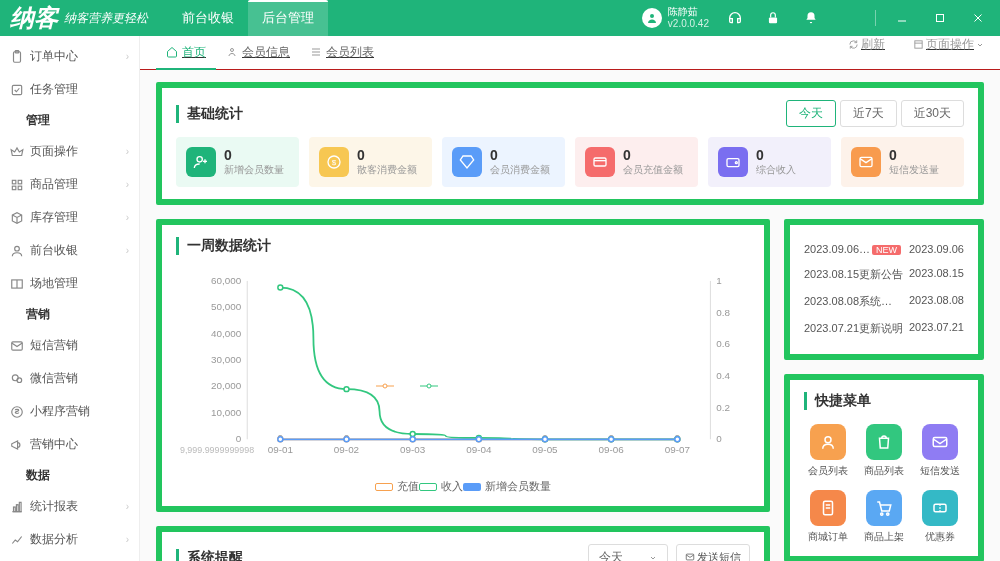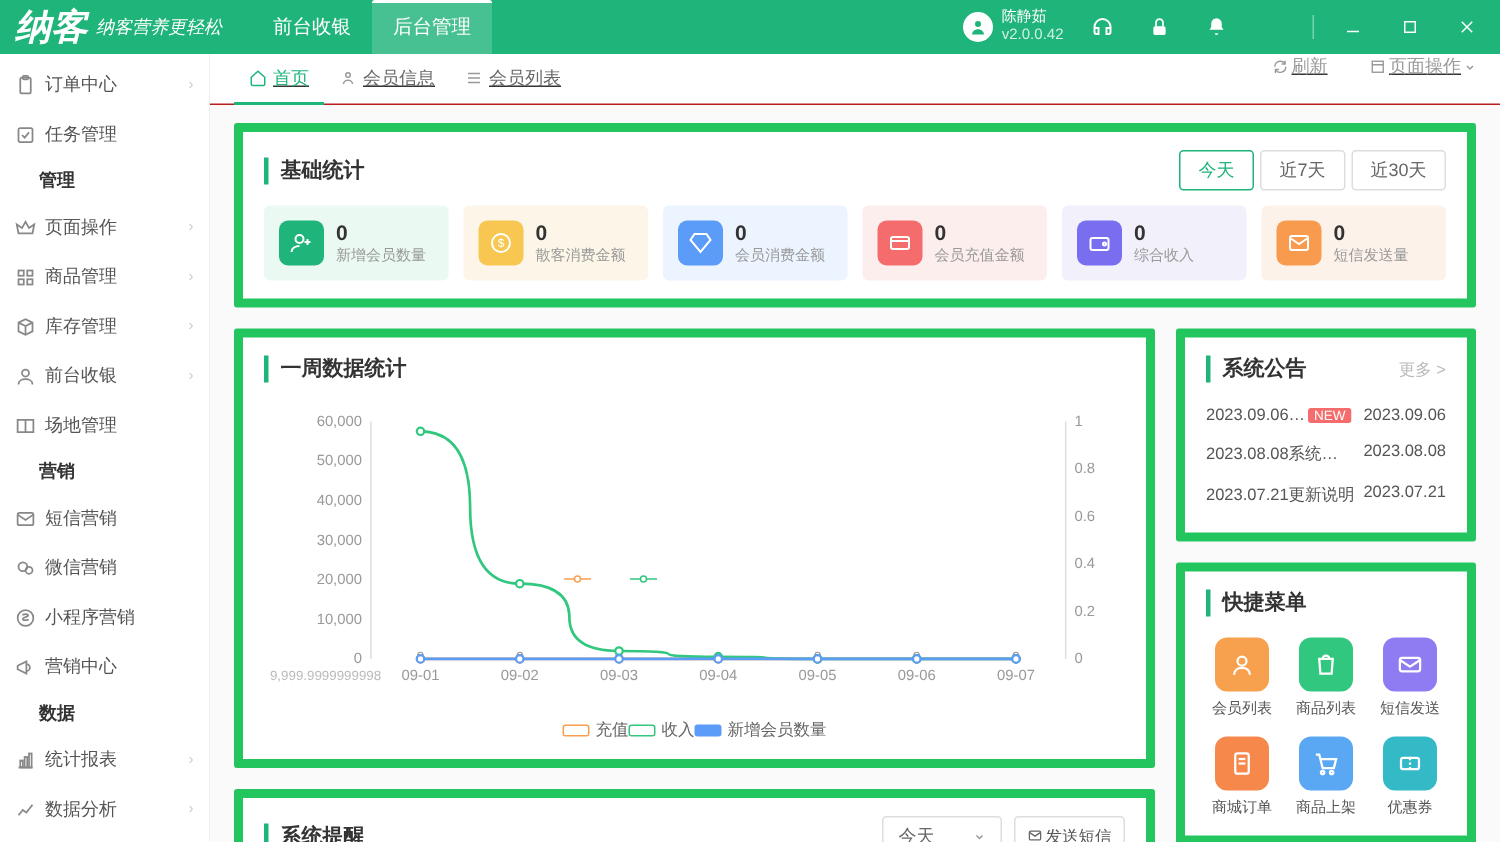--- a/index.html
+++ b/index.html
@@ -530,28 +530,28 @@
             </div>
             <div>
               <span class="sub-tab">生日提醒</span>
             </div>
           </div>
         </div>
 
         <div class="col-right">
 
           <div class="panel">
-            <div class="panel-head">
-              <div class="panel-title">系统公告</div>
-              <span class="panel-right more-link">更多 &gt;</span>
-            </div>
             <ul class="ann-list" id="ann-list">
                 <li class="ann-item">
                   <span class="title">2023.09.06…<span class="new-badge">NEW</span></span>
                   <span>2023.09.06</span>
+                </li>
+                <li class="ann-item">
+                  <span class="title">2023.08.15更新公告</span>
+                  <span>2023.08.15</span>
                 </li>
                 <li class="ann-item">
                   <span class="title">2023.08.08系统…</span>
                   <span>2023.08.08</span>
                 </li>
                 <li class="ann-item">
                   <span class="title">2023.07.21更新说明</span>
                   <span>2023.07.21</span>
                 </li>
               </ul>

